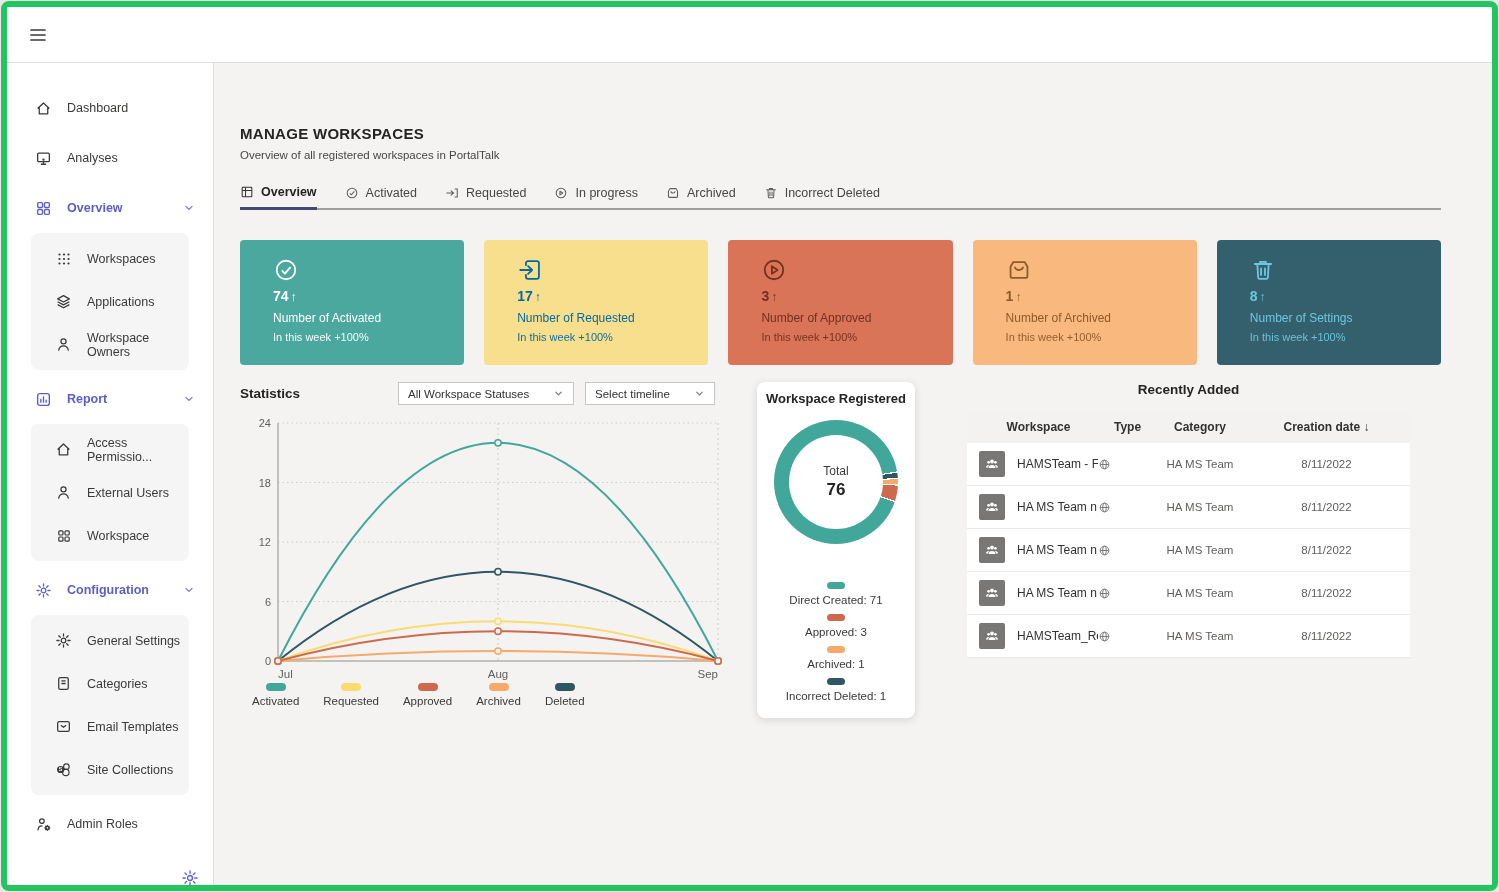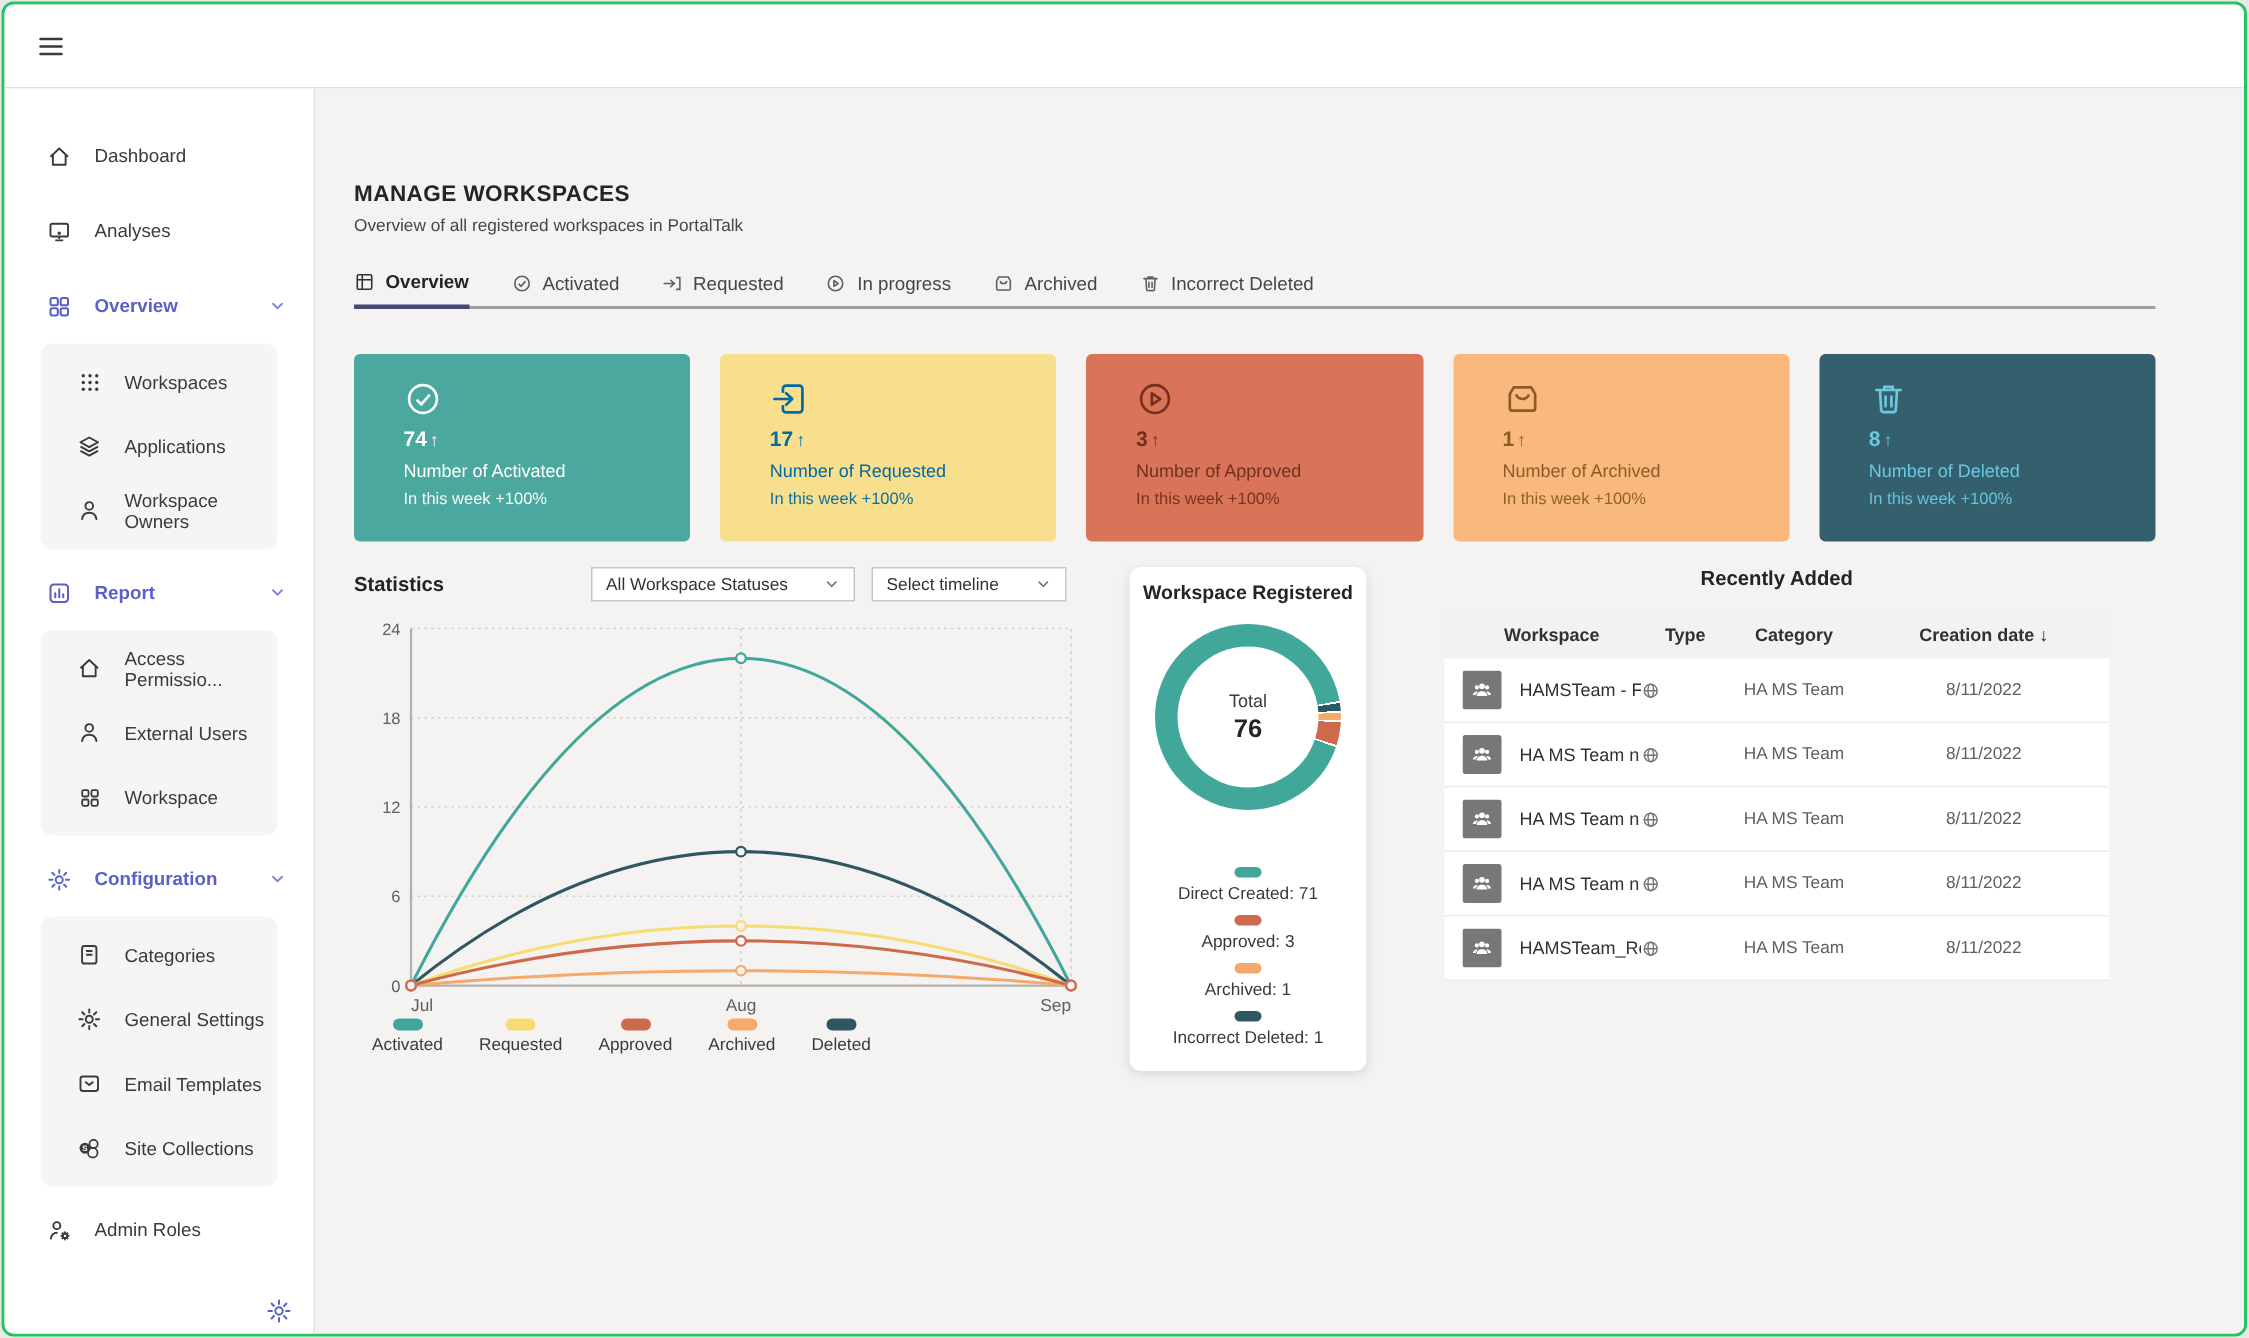--- a/index.html
+++ b/index.html
@@ -1,17 +1,17 @@
 <!DOCTYPE html>
 <html><head>
 <meta charset="utf-8">
 <style>
   * { margin:0; padding:0; box-sizing:border-box; }
   html,body { background:#e8e8e8; font-family:"Liberation Sans", sans-serif; }
-  .window{ width:1497px; height:890px; margin:1px; border:2px solid #22c55e; border-radius:8px;
+  .window{ width:1497px; height:890px; margin:1px; border:6px solid #22c55e; border-radius:8px;
            overflow:hidden; background:#fff; position:relative; }
   .topbar{ height:56px; background:#fff; border-bottom:1px solid #e1dfdd; display:flex; align-items:center; padding-left:22px; }
   .hamburger{ width:18px; height:14px; cursor:pointer; color:#3b3a39; }
   .app-body{ display:flex; height:832px; }
 
   
   .sidebar{ width:207px; background:#fff; border-right:1px solid #e1dfdd; padding-top:20px; position:relative; flex-shrink:0; overflow:hidden; }
   .nav-item{ height:50px; display:flex; align-items:center; gap:15px; padding-left:28px; font-size:12.5px; color:#3b3a39; cursor:pointer; }
   .nav-item .ico, .nav-section-header .ico{ width:17px; height:17px; flex-shrink:0; display:flex; align-items:center; justify-content:center; }
   .nav-section-header{ height:50px; display:flex; align-items:center; gap:15px; padding:0 18px 0 28px; font-size:12.5px; font-weight:bold; color:#5B5FC7; cursor:pointer; }
@@ -219,35 +219,35 @@
         <span>Configuration</span>
         <span class="chev">
             <svg width="12" height="12" viewBox="0 0 16 16" fill="none" stroke="currentColor" stroke-width="1.6" stroke-linecap="round">
               <path d="M4 6l4 4 4-4"></path>
             </svg>
           </span>
       </div>
       <div class="subpanel">
         <div class="nav-item">
           <span class="ico">
+              <svg width="17" height="17" viewBox="0 0 16 16" fill="none" stroke="#3b3a39" stroke-width="1.2" stroke-linecap="round">
+                <circle cx="8" cy="8" r="2.2"></circle>
+                <path d="M8 1.8v2M8 12.2v2M1.8 8h2M12.2 8h2M3.6 3.6l1.4 1.4M11 11l1.4 1.4M12.4 3.6L11 5M5 11l-1.4 1.4"></path>
+              </svg>
+            </span>
+          <span>General Settings</span>
+        </div>
+        <div class="nav-item">
+          <span class="ico">
               <svg width="17" height="17" viewBox="0 0 16 16" fill="none" stroke="#3b3a39" stroke-width="1.2" stroke-linejoin="round">
                 <rect x="3.5" y="2.5" width="9" height="11" rx="1.5"></rect>
                 <path d="M6 5.6h4M6 8h4"></path>
               </svg>
             </span>
           <span>Categories</span>
-        </div>
-        <div class="nav-item">
-          <span class="ico">
-              <svg width="17" height="17" viewBox="0 0 16 16" fill="none" stroke="#3b3a39" stroke-width="1.2" stroke-linecap="round">
-                <circle cx="8" cy="8" r="2.2"></circle>
-                <path d="M8 1.8v2M8 12.2v2M1.8 8h2M12.2 8h2M3.6 3.6l1.4 1.4M11 11l1.4 1.4M12.4 3.6L11 5M5 11l-1.4 1.4"></path>
-              </svg>
-            </span>
-          <span>General Settings</span>
         </div>
         <div class="nav-item">
           <span class="ico">
               <svg width="17" height="17" viewBox="0 0 16 16" fill="none" stroke="#3b3a39" stroke-width="1.2" stroke-linejoin="round">
                 <rect x="2.5" y="3.5" width="11" height="9" rx="1.5"></rect>
                 <path d="M5.5 6.8L8 8.8l2.5-2"></path>
               </svg>
             </span>
           <span>Email Templates</span>
         </div>
@@ -395,21 +395,21 @@
           <div class="sub">In this week +100%</div>
         </div>
         <div class="stat-card" style="background: rgb(51, 96, 108); color: rgb(107, 200, 224);">
           <svg class="ico" viewBox="0 0 16 16" fill="none" stroke="currentColor" stroke-width="1.1" stroke-linecap="round">
               <path d="M3 4.3h10M6.3 4.3V3h3.4v1.3M4.5 4.3l.5 8.2a1 1 0 0 0 1 .9h4a1 1 0 0 0 1-.9l.5-8.2M6.8 7v4M9.2 7v4"></path>
             </svg>
           <div class="value-row">
               <span>8</span>
               <span class="arrow">↑</span>
             </div>
-          <div class="label">Number of Deleted</div>
+          <div class="label">Number of Settings</div>
           <div class="sub">In this week +100%</div>
         </div>
       </div>
 
       <div class="row2">
 
         <div class="stats-block">
           <div class="stats-head">
             <span class="stats-title">Statistics</span>
             <div class="dropdown dd1">

